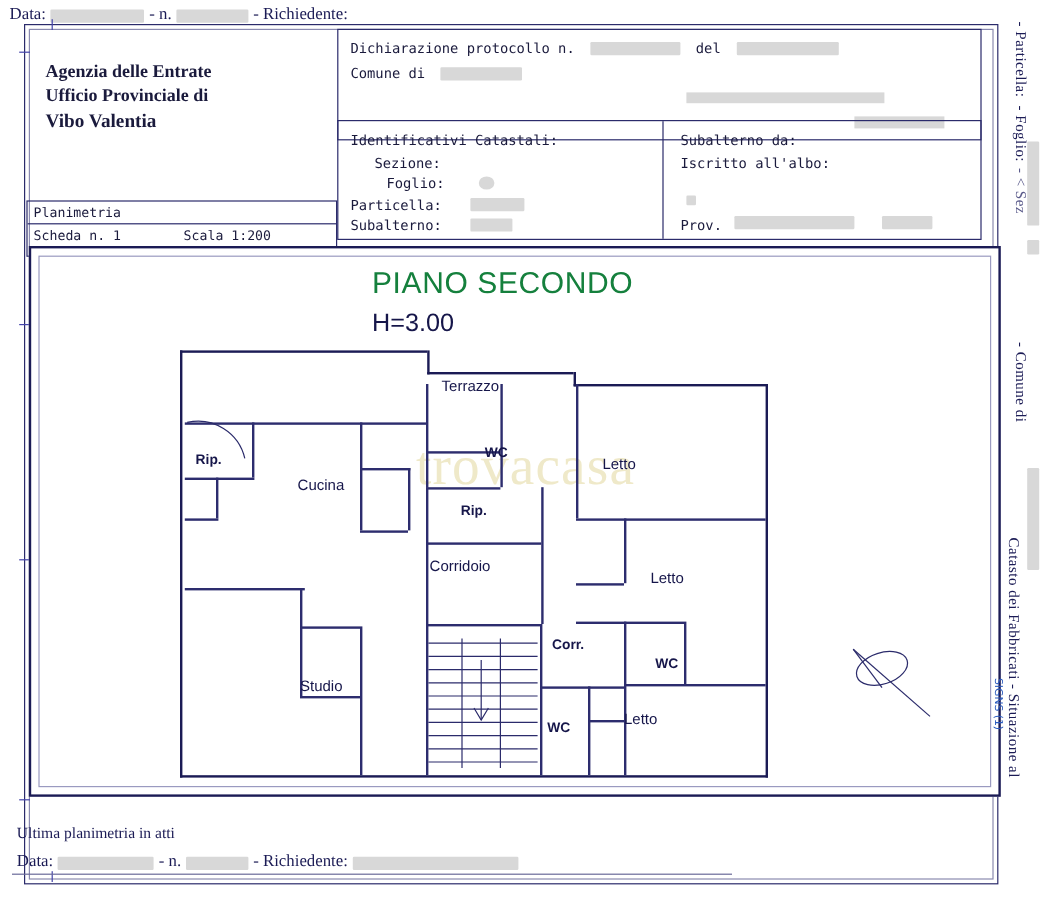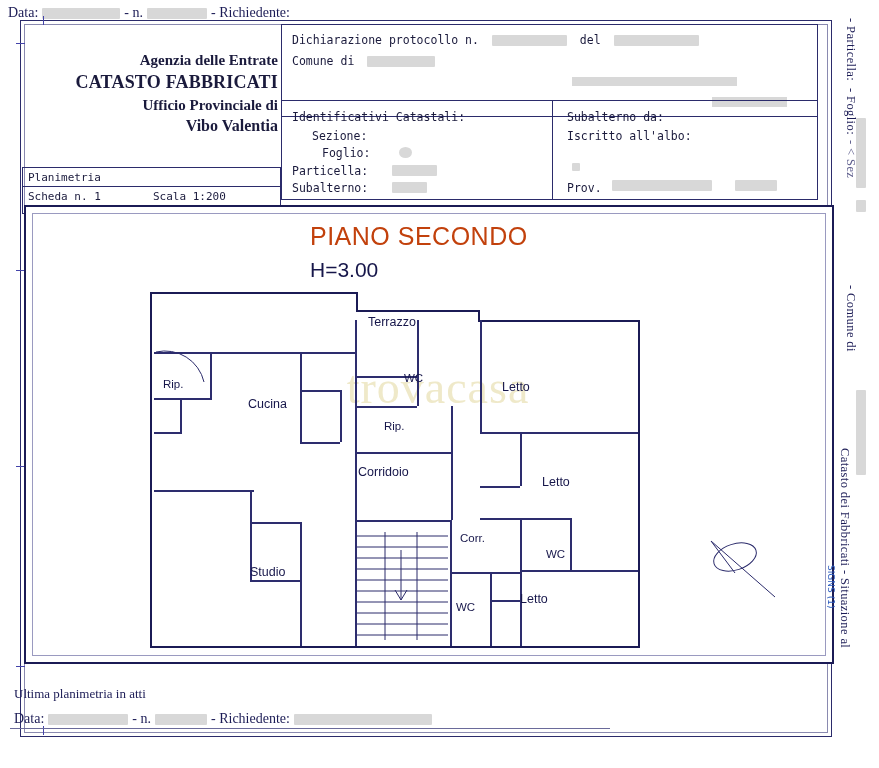--- a/index.html
+++ b/index.html
@@ -33,21 +33,21 @@
   }
 
   
   .tick{position:absolute;background:#4444aa;}
   .tick.h{width:9px;height:1px;}
   .tick.v{width:1px;height:9px;}
 
   
   .agenzia{
     position:absolute;left:38px;top:50px;width:240px;
-    text-align:right;line-height:1.35;
+    text-align:left;line-height:1.35;
   }
   .agenzia .l1{font-size:15px;font-weight:bold;}
   .agenzia .l2{font-size:18px;font-weight:bold;letter-spacing:.2px;}
   .agenzia .l3{font-size:15px;font-weight:bold;}
   .agenzia .l4{font-size:16px;font-weight:bold;}
 
   
   .planbox{
     position:absolute;left:22px;top:167px;width:257px;height:45px;
     border:1px solid #2b2b6b;
@@ -86,21 +86,21 @@
     position:absolute;left:24px;top:205px;width:806px;height:455px;
     border:2px solid #1b1b55;
     background:#fff;
   }
   .drawframe .inner{
     position:absolute;left:6px;top:6px;right:6px;bottom:6px;
     border:1px solid #9a9ac0;
   }
 
   .piano-title{
-    position:absolute;left:310px;top:222px;font-size:25px;letter-spacing:.5px;color:#c2410c;
+    position:absolute;left:310px;top:222px;font-size:25px;letter-spacing:.5px;color:#15803d;
     font-family:"Liberation Sans", sans-serif;
   }
   .piano-h{
     position:absolute;left:310px;top:258px;font-size:21px;color:#16164a;
     font-family:"Liberation Sans", sans-serif;
   }
 
   
   .watermark{
     position:absolute;left:228px;top:358px;width:420px;height:60px;
@@ -113,21 +113,21 @@
   
   .plan{position:absolute;left:150px;top:290px;width:500px;height:360px;}
   .wall{position:absolute;background:#1b1b55;}
   .wh{height:2px;}
   .wv{width:2px;}
   .thin{background:#2d2d6e;}
   .room-label{
     position:absolute;font-family:"Liberation Sans", sans-serif;
     font-size:12.5px;color:#16164a;white-space:nowrap;
   }
-  .room-label.sm{font-size:11.5px;}
+  .room-label.sm{font-size:11.5px;font-weight:bold;}
 
   .stair{position:absolute;left:350px;top:535px;width:95px;height:80px;}
 
   .arrowdial{position:absolute;left:705px;top:535px;width:75px;height:65px;}
 
   
   .vtext{
     position:absolute;
     font-family:"Liberation Serif", serif;
     font-size:12.5px;color:#1b1b55;
@@ -179,21 +179,20 @@
   <div class="tick h" style="left:16px;top:43px"></div>
   <div class="tick h" style="left:16px;top:270px"></div>
   <div class="tick h" style="left:16px;top:466px"></div>
   <div class="tick h" style="left:16px;top:666px"></div>
   <div class="tick v" style="left:43px;top:16px"></div>
   <div class="tick v" style="left:43px;top:726px"></div>
   <div class="tick h" style="left:813px;top:466px"></div>
 
   <div class="agenzia">
     <div class="l1">Agenzia delle Entrate</div>
-    <div class="l2">CATASTO FABBRICATI</div>
     <div class="l3">Ufficio Provinciale di</div>
     <div class="l4">Vibo Valentia</div>
   </div>
 
   <div class="planbox">
     <div class="r1">Planimetria</div>
     <div class="sep"></div>
     <div class="r2a">Scheda n. 1</div>
     <div class="r2b">Scala 1:200</div>
   </div>

